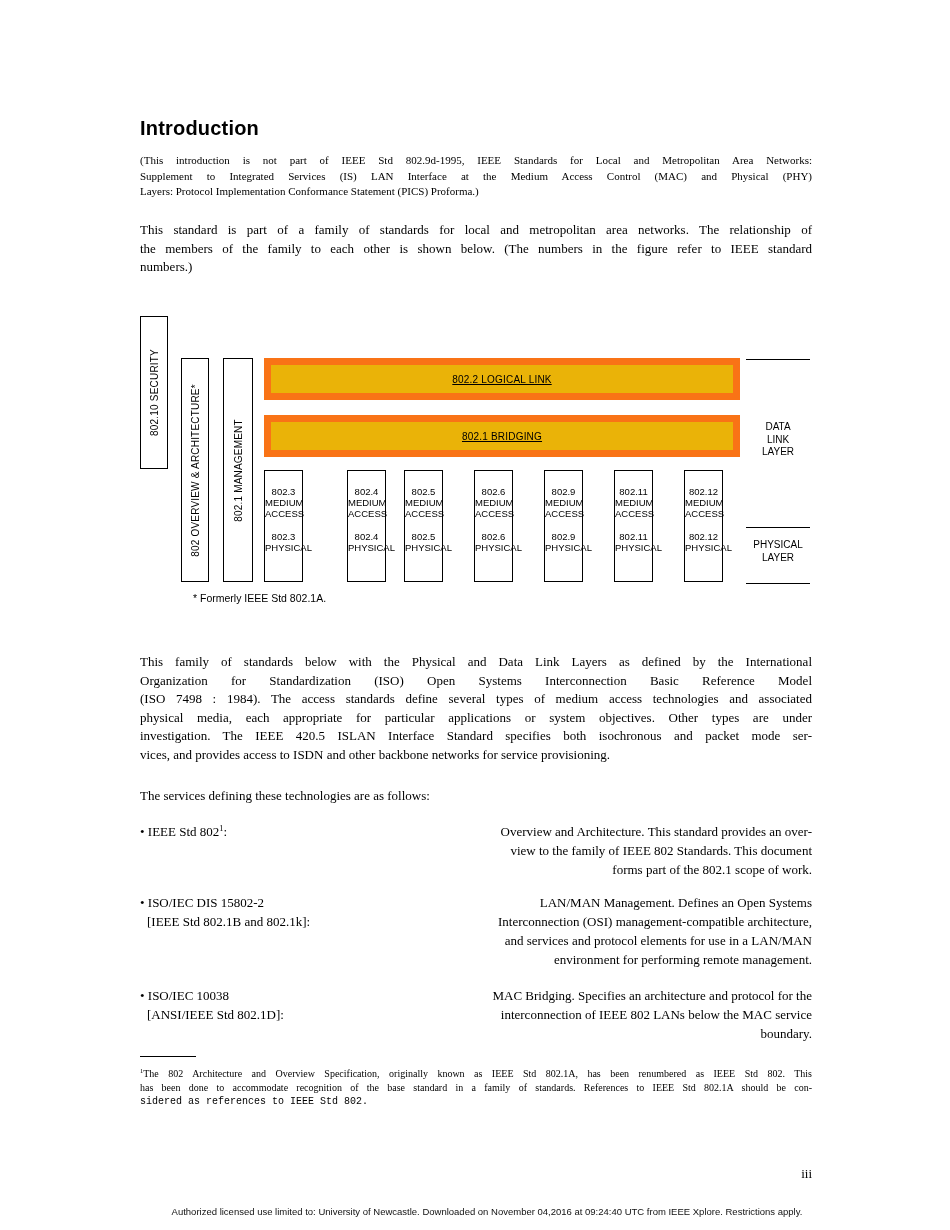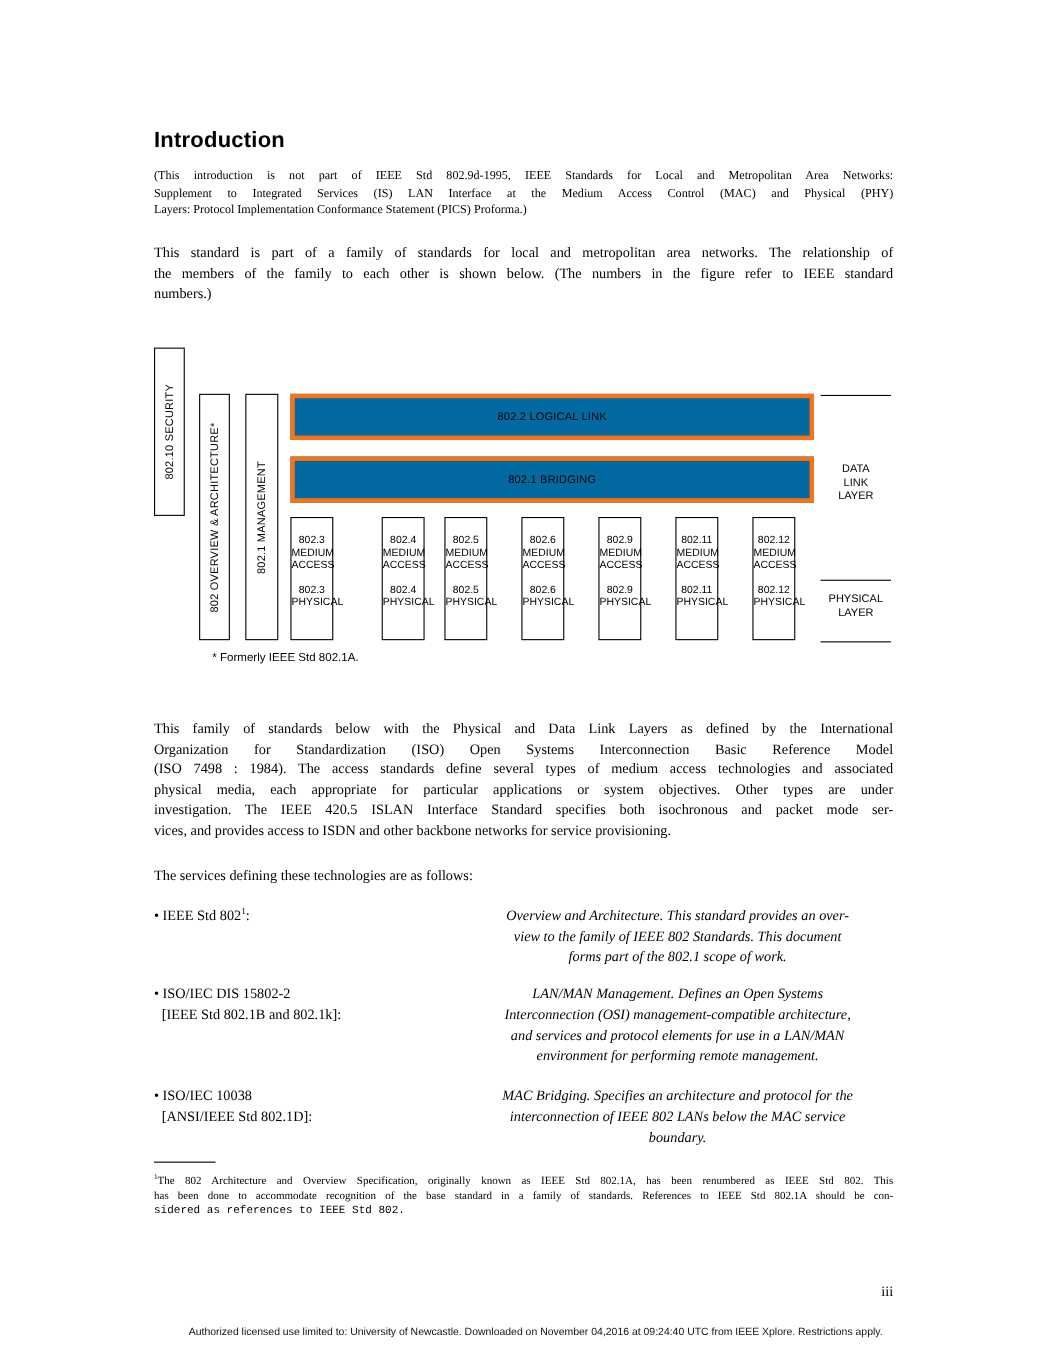--- a/index.html
+++ b/index.html
@@ -13,41 +13,41 @@
     left:140px;top:104px;font-family:"Liberation Sans",sans-serif;
     font-weight:bold;font-size:20px;letter-spacing:0.2px;
   }
   .textcol{left:140px;width:672px;}
   .intro-note{top:153px;font-size:11px;line-height:15.6px;}
   .para1{top:221px;font-size:13px;line-height:18.6px;}
   .para2{top:653px;font-size:13px;line-height:18.6px;}
   .para3{top:787px;font-size:13px;line-height:18.6px;}
   .jlines .line{text-align:justify;text-align-last:justify;}
   .jlines .line.last{text-align:justify;text-align-last:left;}
-  .llines .line{text-align:center;font-style:italic;}
+  .llines .line{text-align:right;}
   sup{font-size:0.65em;vertical-align:super;line-height:0;}
   
   .std-item{left:140px;width:672px;font-size:13px;line-height:19px;}
   .item1{top:822px;}
   .item2{top:893px;}
   .item3{top:986px;}
   .std-term{position:absolute;left:0;top:0;width:270px;}
   .std-term .t2{padding-left:7px;}
   .std-def{position:absolute;left:280px;top:0;width:392px;}
   
   .diagram{left:140px;top:315px;width:676px;height:292px;font-family:"Liberation Sans",sans-serif;}
   .vbox{position:absolute;border:1px solid #000;box-sizing:border-box;background:#fff;
         display:flex;align-items:center;justify-content:center;}
   .vbox > span{transform:rotate(-90deg);white-space:nowrap;font-size:10px;letter-spacing:0.2px;}
   .box-security{left:0;top:1px;width:28px;height:153px;}
   .box-overview{left:41px;top:43px;width:28px;height:224px;}
   .box-mgmt{left:83px;top:43px;width:30px;height:224px;}
-  .hbox{position:absolute;left:124px;width:476px;height:42px;border:4px solid #f97316;
+  .hbox{position:absolute;left:124px;width:476px;height:42px;border:7px solid #f97316;
         box-sizing:border-box;display:flex;align-items:center;justify-content:center;
-        font-size:10px;letter-spacing:0.2px;background:#0369a1;}
+        font-size:10px;letter-spacing:0.2px;background:#eab308;text-decoration:underline;}
   .box-llc{top:43px;}
   .box-bridge{top:100px;}
   .mac-col{position:absolute;top:155px;width:39px;height:112px;border:1px solid #000;
            box-sizing:border-box;font-size:9.5px;line-height:11px;text-align:center;background:#fff;}
   .mac-cell.top{margin-top:15px;}
   .mac-cell.bottom{margin-top:12px;}
   .bracket-line{position:absolute;left:606px;width:64px;height:0;border-top:1px solid #000;}
   .bl-1{top:44px;} .bl-2{top:212px;} .bl-3{top:268px;}
   .layer-label{position:absolute;left:598px;width:80px;text-align:center;
                font-size:10px;line-height:12.5px;white-space:pre-line;}

